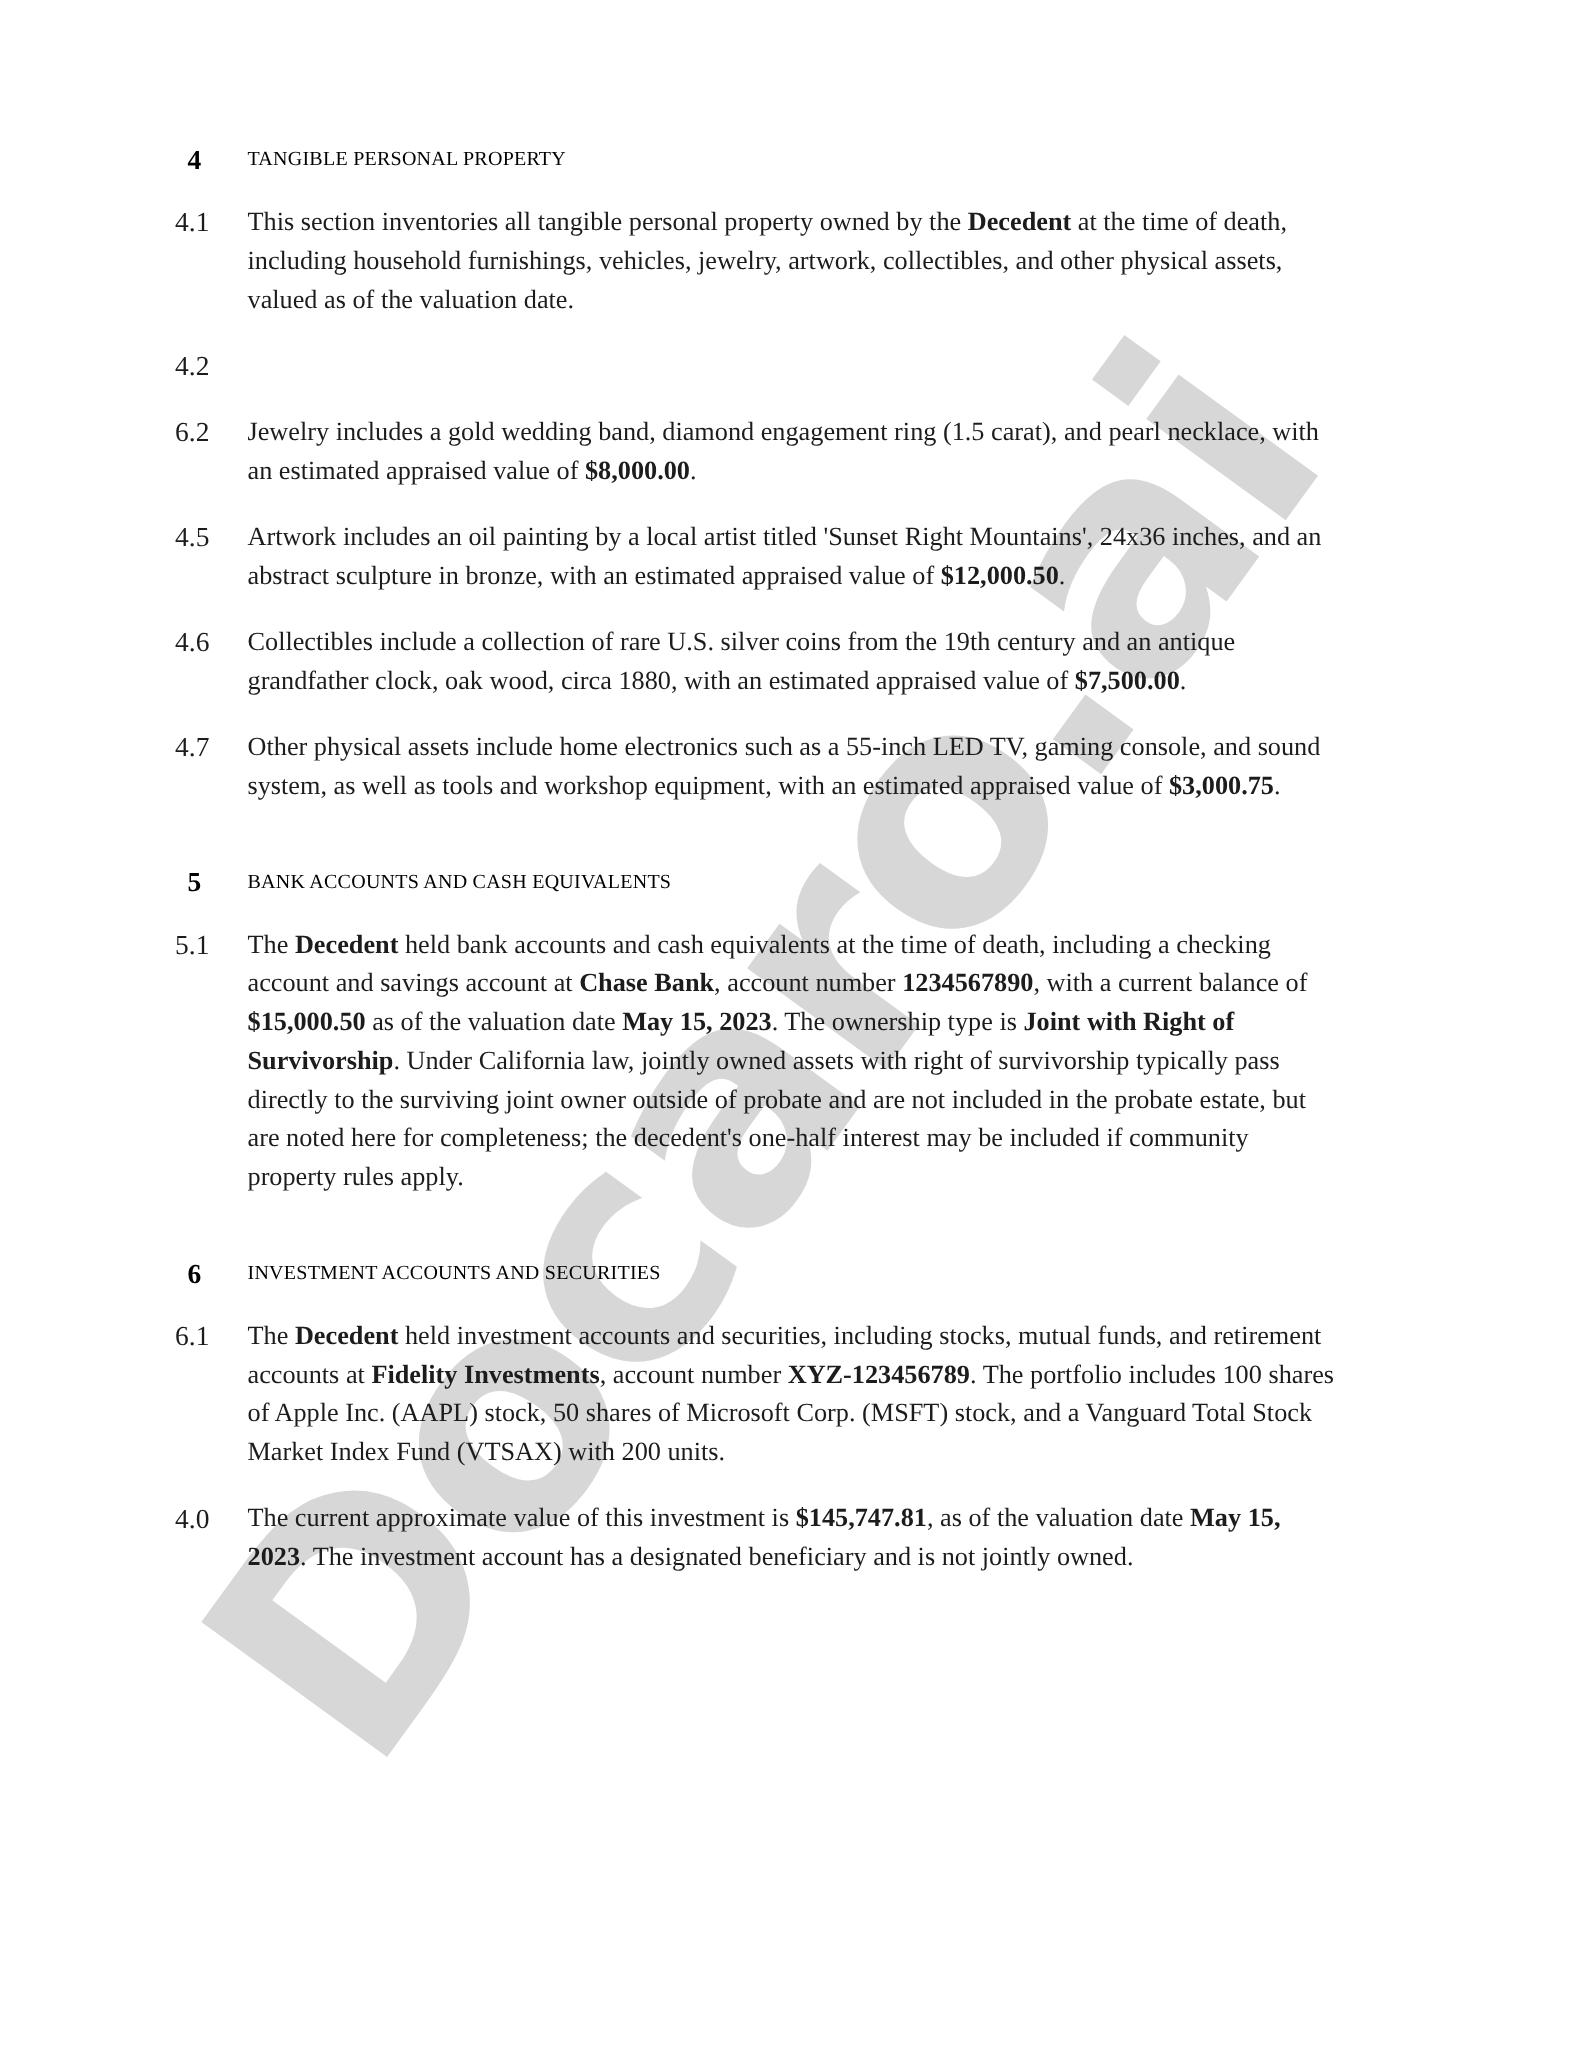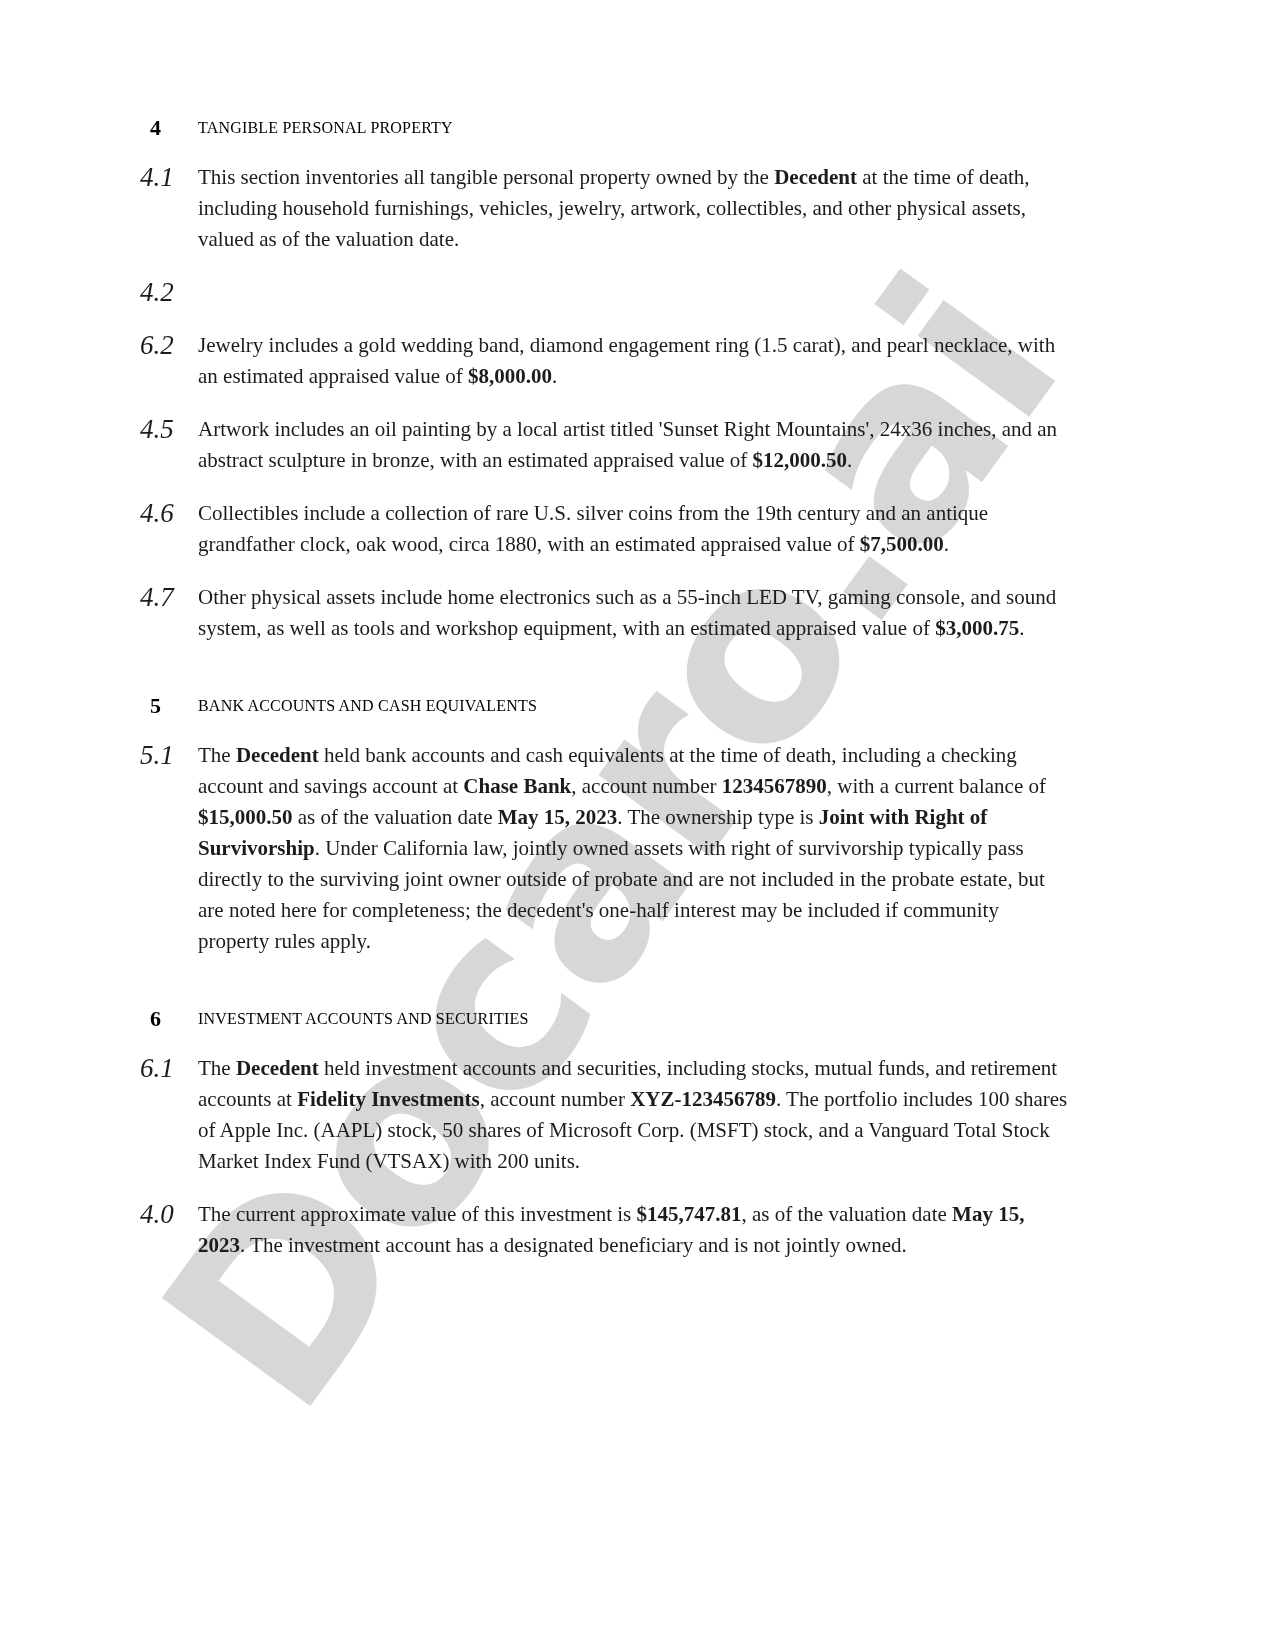--- a/index.html
+++ b/index.html
@@ -51,23 +51,22 @@
     line-height: 31px;
     letter-spacing: 0.2px;
   }
   .clause {
     display: flex;
     margin-bottom: 22px;
   }
   .clause-num {
     flex: none;
     width: 58px;
-    font-size: 27px;
+    font-size: 22px;
     line-height: 31px;
-    font-style: italic;
   }
   .clause-text {
     width: 877px;
     font-size: 21px;
     line-height: 31px;
     text-align: left;
   }
   .clause-text .b { font-weight: 700; }
 </style>
 </head>

